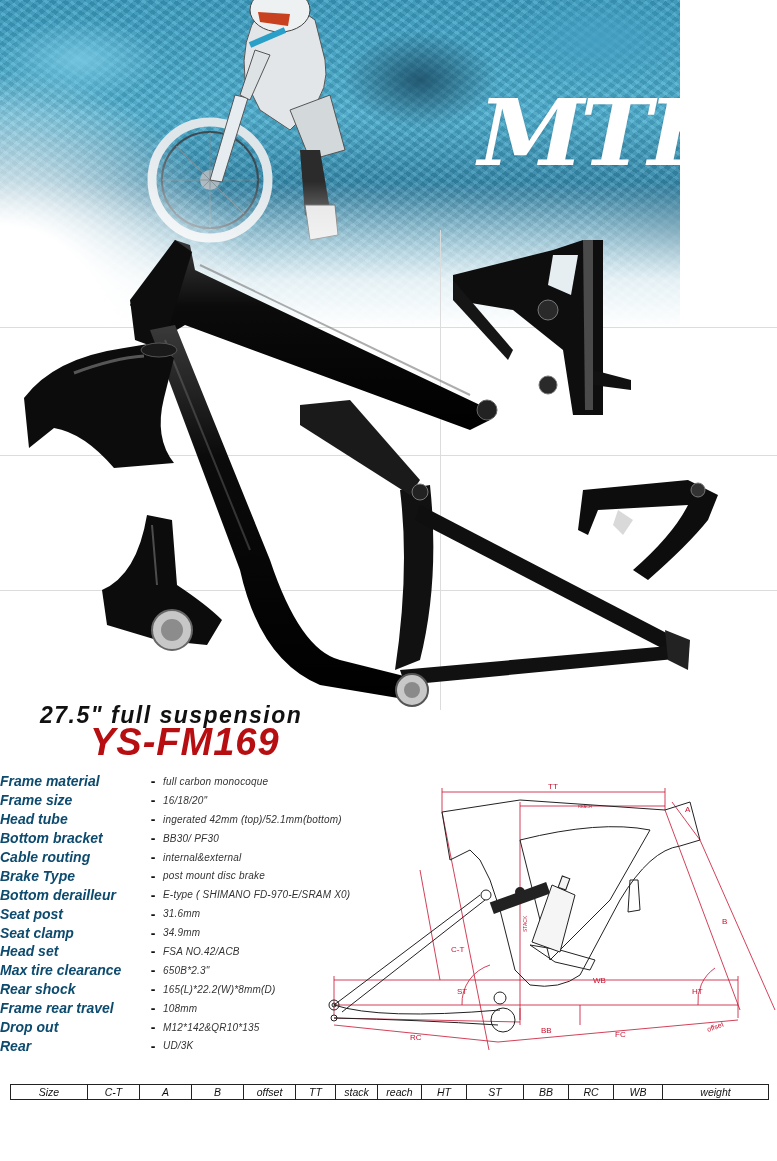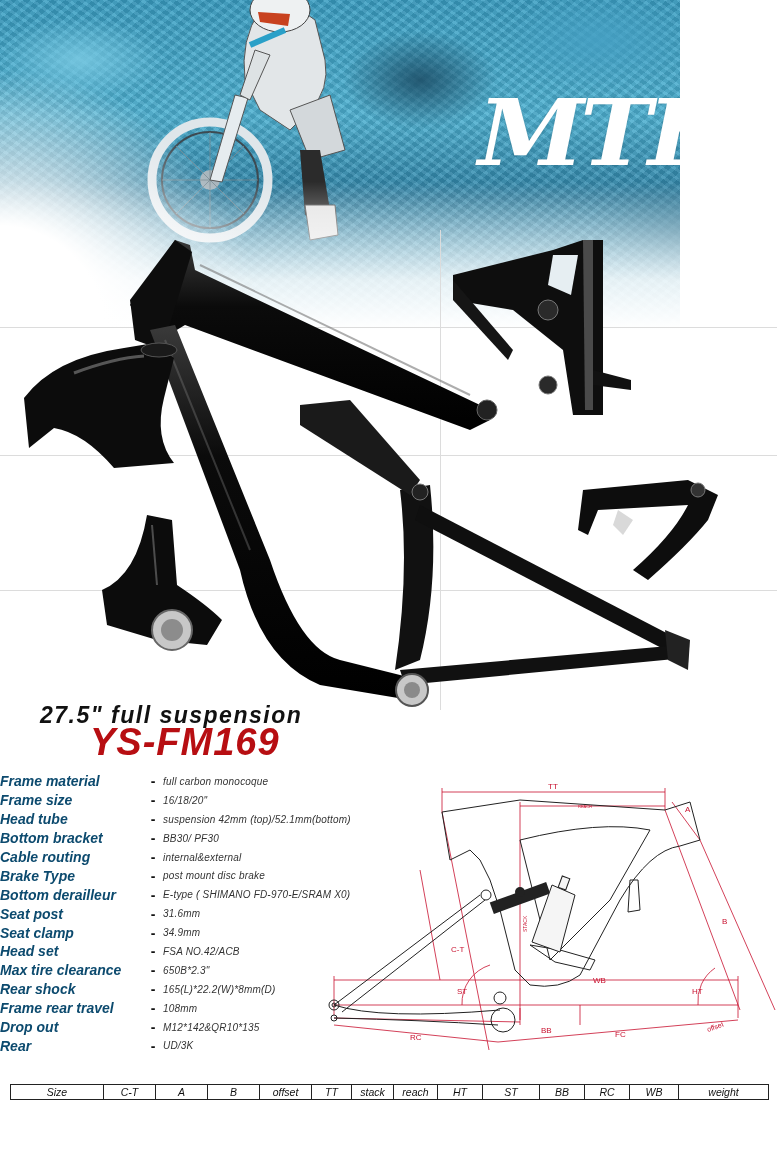--- a/index.html
+++ b/index.html
@@ -169,21 +169,21 @@
       <span class="spec-value">full carbon monocoque</span>
     </div>
   <div class="spec-row">
       <span class="spec-label">Frame size</span>
       <span class="spec-dash">-</span>
       <span class="spec-value">16/18/20"</span>
     </div>
   <div class="spec-row">
       <span class="spec-label">Head tube</span>
       <span class="spec-dash">-</span>
-      <span class="spec-value">suspension 42mm (top)/52.1mm(bottom)</span>
+      <span class="spec-value">ingerated 42mm (top)/52.1mm(bottom)</span>
     </div>
   <div class="spec-row">
       <span class="spec-label">Bottom bracket</span>
       <span class="spec-dash">-</span>
       <span class="spec-value">BB30/ PF30</span>
     </div>
   <div class="spec-row">
       <span class="spec-label">Cable routing</span>
       <span class="spec-dash">-</span>
       <span class="spec-value">internal&amp;external</span>
@@ -312,21 +312,21 @@
     <text x="221" y="253">BB</text>
     <text x="90" y="260">RC</text>
     <text x="295" y="257">FC</text>
     <text x="0" y="0" font-size="7" transform="translate(388 252) rotate(-20)">offset</text>
   </g>
 </svg>
 
 <table class="geo-table">
   <thead>
     <tr>
-      <th style="width:93px">Size</th>
+      <th style="width:77px">Size</th>
       <th style="width:52px">C-T</th>
       <th style="width:52px">A</th>
       <th style="width:52px">B</th>
       <th style="width:52px">offset</th>
       <th style="width:40px">TT</th>
       <th style="width:42px">stack</th>
       <th style="width:44px">reach</th>
       <th style="width:45px">HT</th>
       <th style="width:57px">ST</th>
       <th style="width:45px">BB</th>

